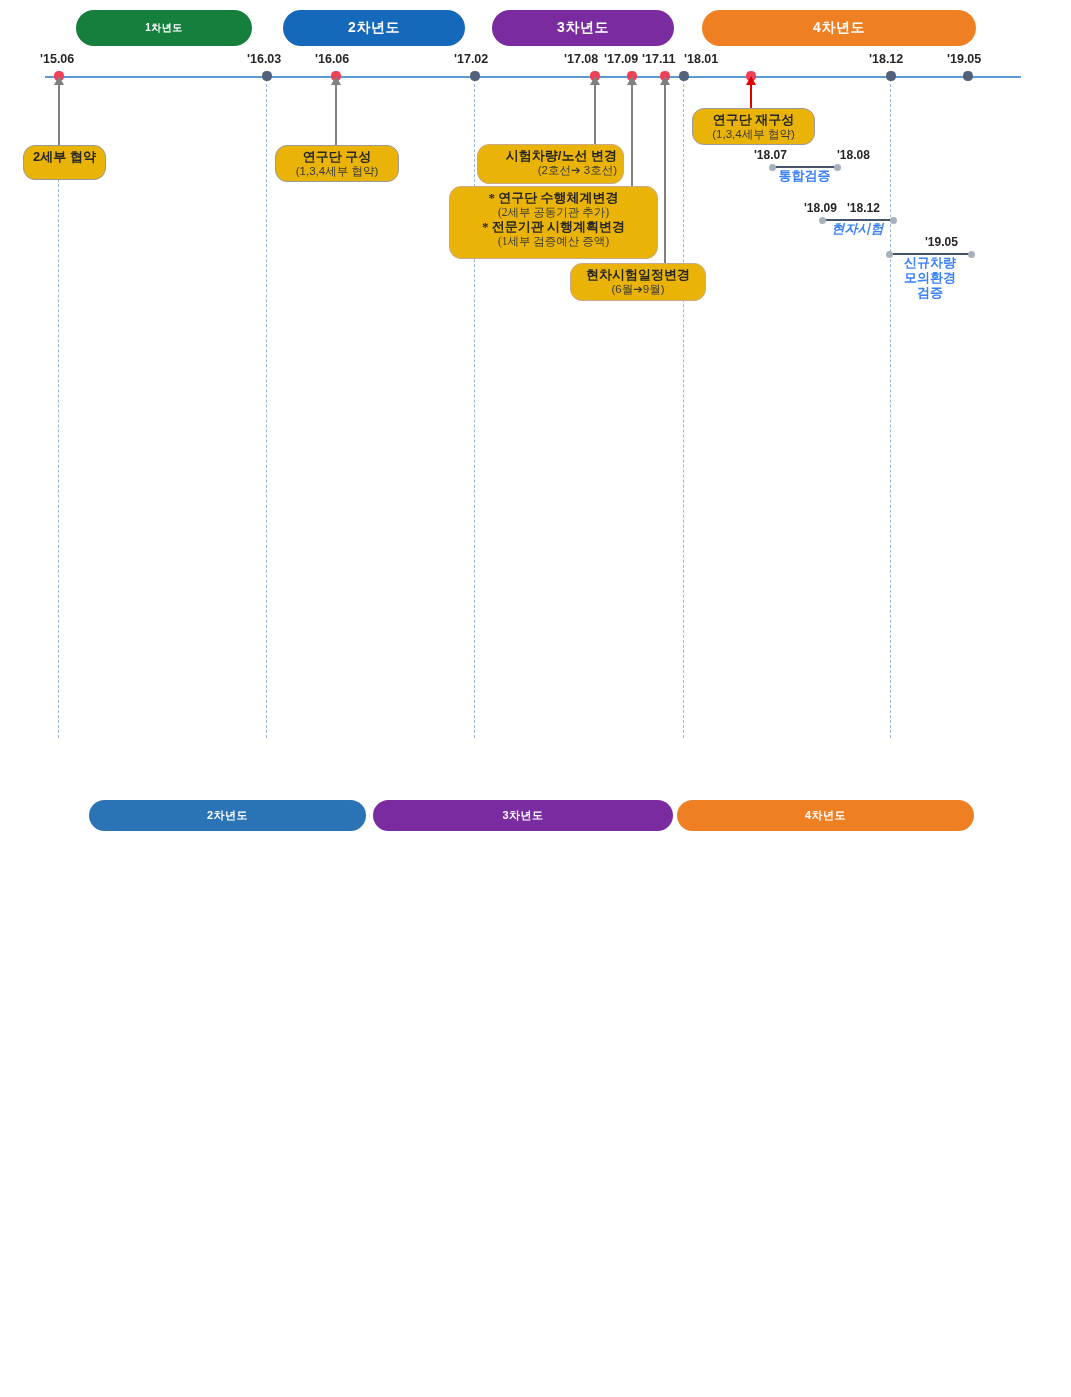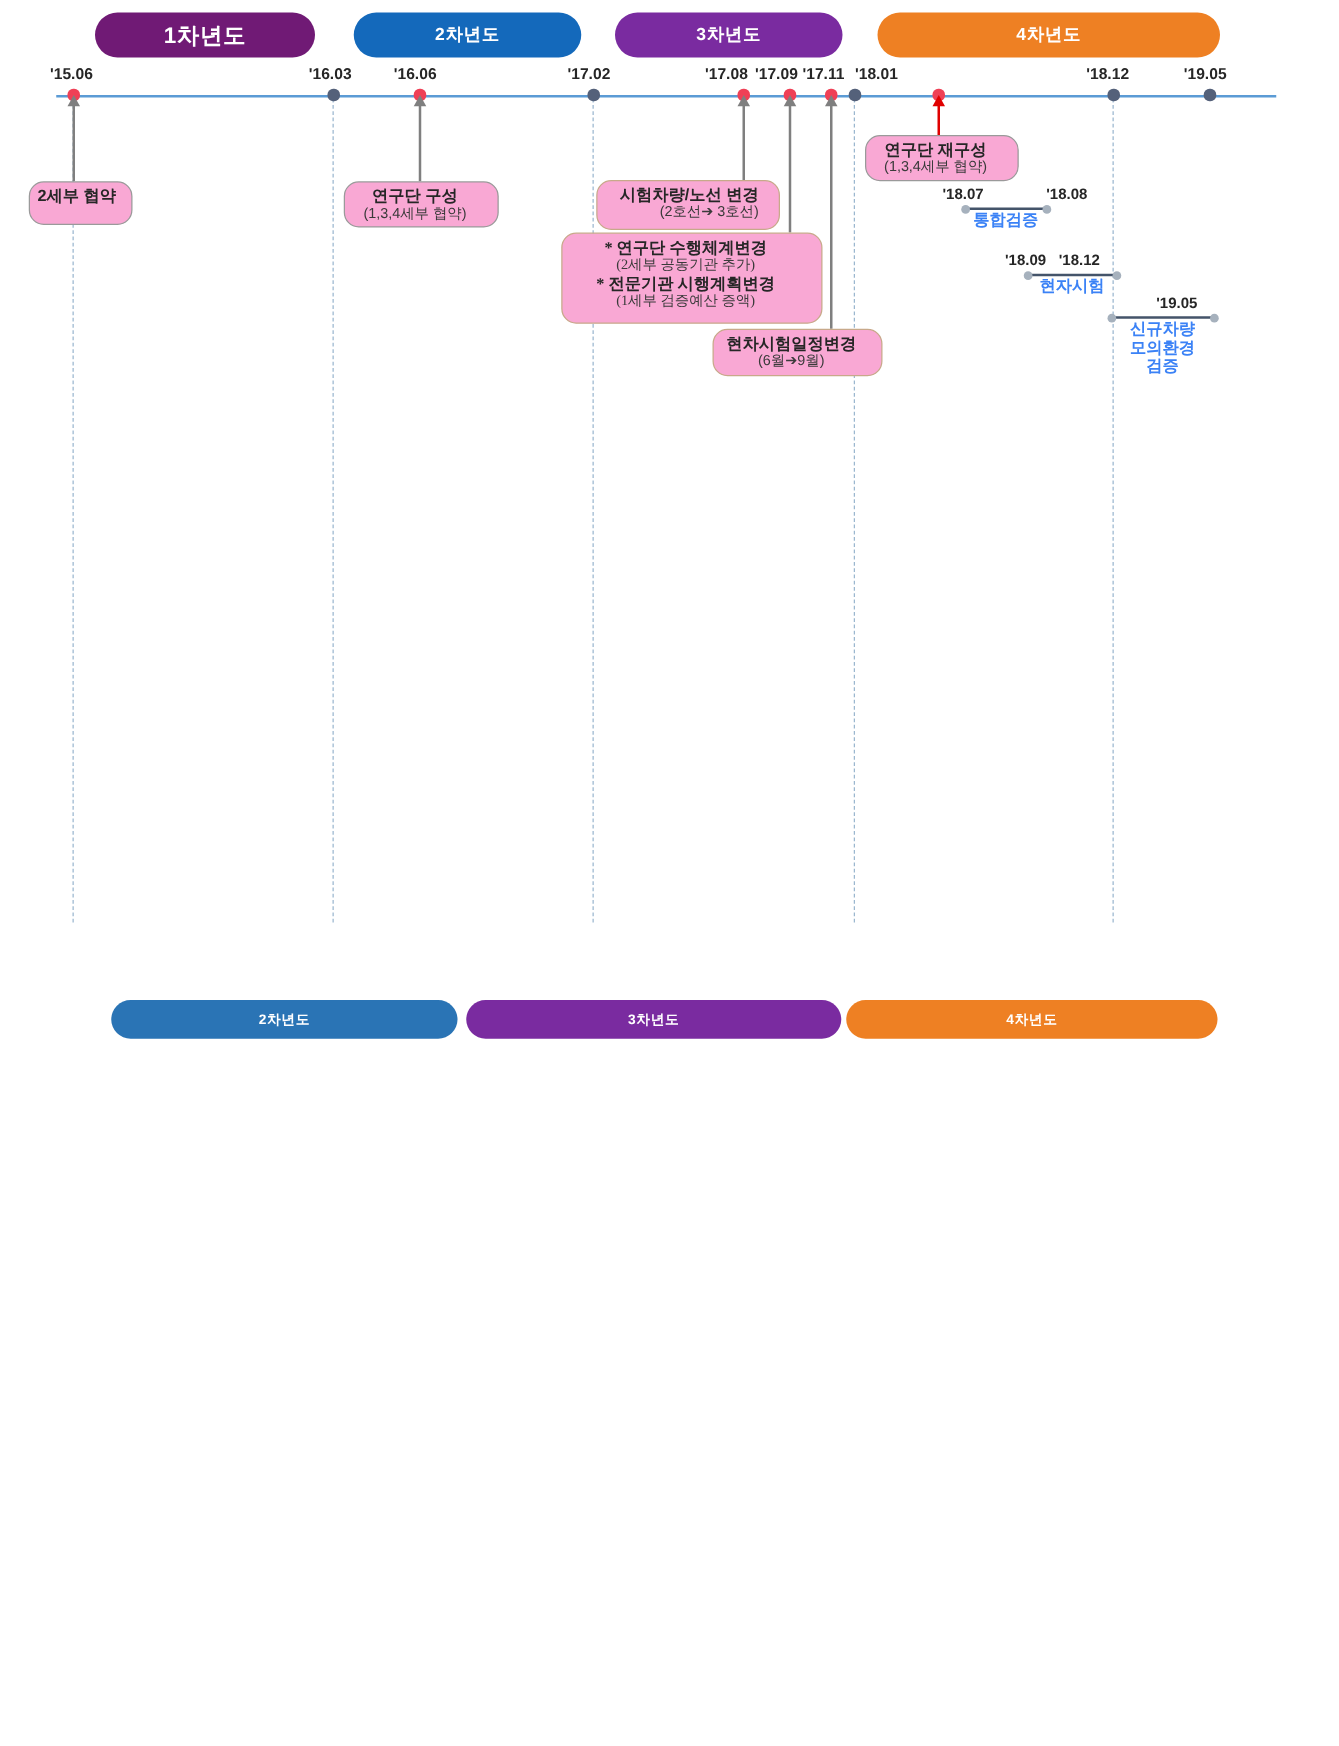--- a/index.html
+++ b/index.html
@@ -14,38 +14,38 @@
   
   .tl-line{position:absolute;height:2px;}
   .tl-div{position:absolute;width:1px;border-left:1px dashed #9bb7cf;}
   .tl-dot{position:absolute;width:9.2px;height:9.2px;border-radius:50%;}
   .tl-lab{position:absolute;font-size:12.5px;font-weight:bold;color:#262626;white-space:nowrap;}
 
   
   .co-arrow{position:absolute;width:2px;}
   .co-head{position:absolute;width:0;height:0;border-left:5px solid transparent;
            border-right:5px solid transparent;border-bottom:9px solid #7f7f7f;}
-  .co-box{position:absolute;border:1px solid #9a9a9a;border-radius:12px;background:#f9a8d4;
-          box-sizing:border-box;padding:3px 16px 3px 6px;text-align:center;}
+  .co-box{position:absolute;border:1px solid #9a9a9a;border-radius:12px;background:#eab308;
+          box-sizing:border-box;padding:3px 6px 3px 6px;text-align:center;}
   .co-l1{font-size:13px;font-weight:bold;color:#262626;line-height:1.2;white-space:nowrap;}
   .co-l2{font-size:11.5px;color:#3a3a3a;line-height:1.2;white-space:nowrap;}
 
   
   .mb-line{position:absolute;height:2px;background:#44546a;}
   .mb-dot{position:absolute;width:7px;height:7px;border-radius:50%;background:#a6b1bd;}
   .mb-date{position:absolute;font-size:12px;font-weight:bold;color:#262626;white-space:nowrap;}
   .mb-lab{position:absolute;font-size:13px;font-weight:bold;color:#3b82f6;text-align:center;
           white-space:pre-line;line-height:1.15;}
 </style>
 </head>
 <body>
 
 <div id="root">
   <div class="abs" id="top-phases">
-      <div class="pill" style="left: 76px; top: 10px; width: 176px; height: 36px; background: #701a75; font-size: 18px;">
+      <div class="pill" style="left: 76px; top: 10px; width: 176px; height: 36px; background: #15803d; font-size: 10px;">
         <span>1차년도</span>
       </div>
       <div class="pill" style="left: 283px; top: 10px; width: 182px; height: 36px; background: rgb(20, 105, 187); font-size: 14px;">
         <span>2차년도</span>
       </div>
       <div class="pill" style="left: 492px; top: 10px; width: 182px; height: 36px; background: rgb(122, 43, 160); font-size: 14px;">
         <span>3차년도</span>
       </div>
       <div class="pill" style="left: 702px; top: 10px; width: 274px; height: 36px; background: rgb(238, 128, 35); font-size: 14px;">
         <span>4차년도</span>
@@ -127,21 +127,21 @@
         <div class="mb-date" style="left: 754px; top: 148px;">'18.07</div>
         <div class="mb-date" style="left: 837px; top: 148px;">'18.08</div>
         <div class="mb-lab" style="left: 772px; top: 169px; width: 65px;">통합검증</div>
       </div>
       <div style="position: absolute; left: 0px; top: 0px;">
         <div class="mb-line" style="left: 822px; top: 219px; width: 71px;"></div>
         <div class="mb-dot" style="left: 818.5px; top: 216.5px;"></div>
         <div class="mb-dot" style="left: 889.5px; top: 216.5px;"></div>
         <div class="mb-date" style="left: 804px; top: 201px;">'18.09</div>
         <div class="mb-date" style="left: 847px; top: 201px;">'18.12</div>
-        <div class="mb-lab" style="left: 822px; top: 222px; width: 71px;">현자시험</div>
+        <div class="mb-lab" style="left: 822px; top: 222px; width: 71px; font-style: italic;">현자시험</div>
       </div>
       <div style="position: absolute; left: 0px; top: 0px;">
         <div class="mb-line" style="left: 889px; top: 253px; width: 82px;"></div>
         <div class="mb-dot" style="left: 885.5px; top: 250.5px;"></div>
         <div class="mb-dot" style="left: 967.5px; top: 250.5px;"></div>
         <div class="mb-date" style="left: 925px; top: 235px;">'19.05</div>
         <div class="mb-lab" style="left: 889px; top: 256px; width: 82px;">신규차량
 모의환경
 검증</div>
       </div>

